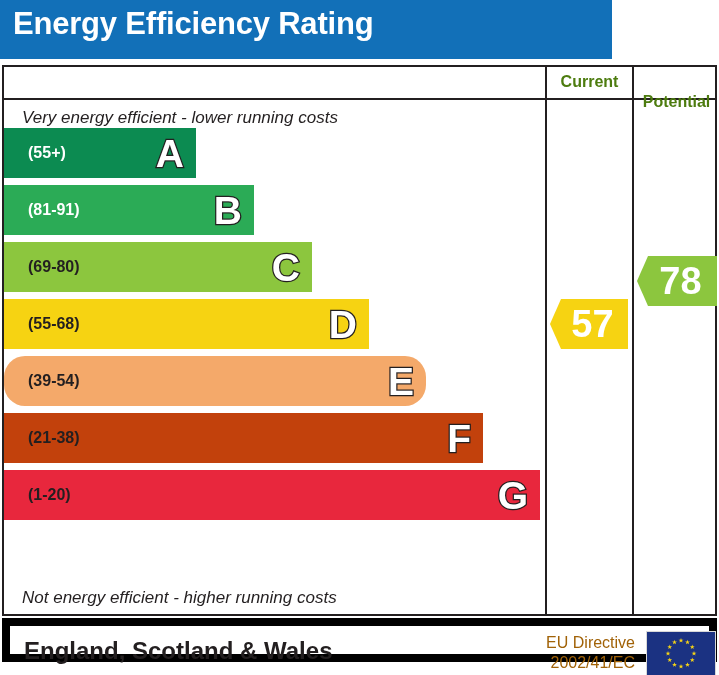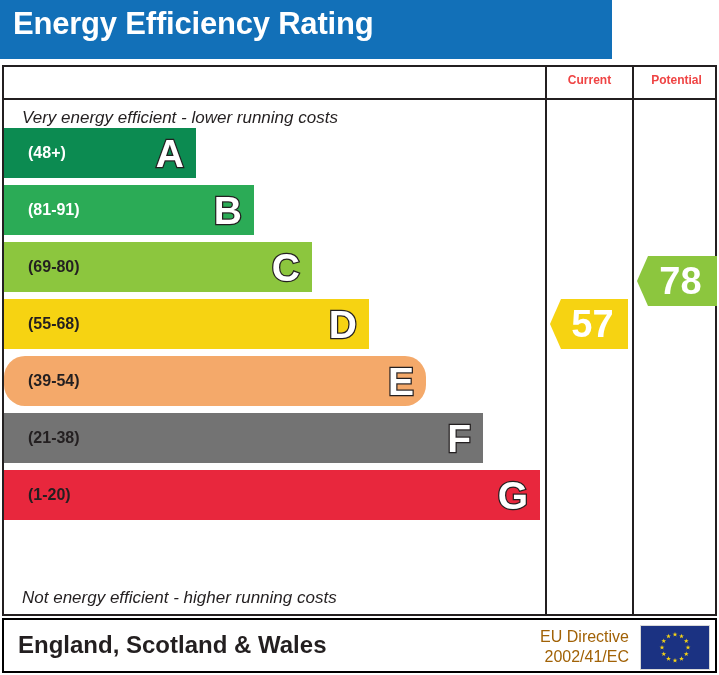--- a/index.html
+++ b/index.html
@@ -70,28 +70,28 @@
     width: 0;
     height: 547px;
     border-left: 2px solid #231f20;
   }
   .col-div.c1 { left: 541px; }
   .col-div.c2 { left: 628px; }
 
   .col-head {
     position: absolute;
     top: 6px;
-    font-size: 12px;
-    font-weight: bold;
-    color: #ef4444;
+    font-size: 16px;
+    font-weight: bold;
+    color: #4d7c0f;
     text-align: center;
     white-space: nowrap;
   }
   .col-head.current   { left: 543px; width: 85px; }
-  .col-head.potential { left: 630px; width: 85px; }
+  .col-head.potential { left: 630px; width: 85px; margin-top: 20px; }
 
   
   .caption {
     position: absolute;
     left: 18px;
     font-size: 17px;
     font-style: italic;
     color: #231f20;
     white-space: nowrap;
   }
@@ -154,22 +154,22 @@
     color: #ffffff;
     line-height: 1;
   }
 
   
   .footer {
     position: absolute;
     left: 2px;
     top: 618px;
     width: 715px;
-    height: 55px;
-    border: 2px solid #000000;
+    height: 44px;
+    border: 8px solid #000000;
     box-sizing: border-box;
     background: #ffffff;
   }
   .footer-region {
     position: absolute;
     left: 14px;
     top: 11px;
     font-size: 24px;
     font-weight: bold;
     color: #231f20;
@@ -212,40 +212,40 @@
     <div class="col-div c2"></div>
 
     <div class="col-head current">Current</div>
     <div class="col-head potential">Potential</div>
 
     <div class="caption bottom">Not energy efficient - higher running costs</div>
     <div class="caption top">Very energy efficient - lower running costs</div>
 
     <div class="bands" id="bands-container">
         <div class="band" style="top: 61px; width: 192px; background: rgb(12, 139, 81);">
-          <span class="band-range">(48+)</span>
+          <span class="band-range">(55+)</span>
           <span class="band-letter">A</span>
         </div>
         <div class="band" style="top: 118px; width: 250px; background: rgb(43, 171, 86);">
           <span class="band-range">(81-91)</span>
           <span class="band-letter">B</span>
         </div>
         <div class="band" style="top: 175px; width: 308px; background: rgb(140, 198, 62);">
           <span class="band-range dark">(69-80)</span>
           <span class="band-letter">C</span>
         </div>
         <div class="band" style="top: 232px; width: 365px; background: rgb(246, 211, 18);">
           <span class="band-range dark">(55-68)</span>
           <span class="band-letter">D</span>
         </div>
         <div class="band" style="top: 289px; width: 422px; background: rgb(244, 169, 106); border-radius: 21px;">
           <span class="band-range dark">(39-54)</span>
           <span class="band-letter">E</span>
         </div>
-        <div class="band" style="top: 346px; width: 479px; background: #737373;">
+        <div class="band" style="top: 346px; width: 479px; background: #c2410c;">
           <span class="band-range dark">(21-38)</span>
           <span class="band-letter">F</span>
         </div>
         <div class="band" style="top: 403px; width: 536px; background: rgb(232, 39, 61);">
           <span class="band-range dark">(1-20)</span>
           <span class="band-letter">G</span>
         </div>
       </div>
 
     <div class="rating" id="rating-current" style="top: 232px; left: 546px; width: 78px; background: rgb(246, 211, 18);">

